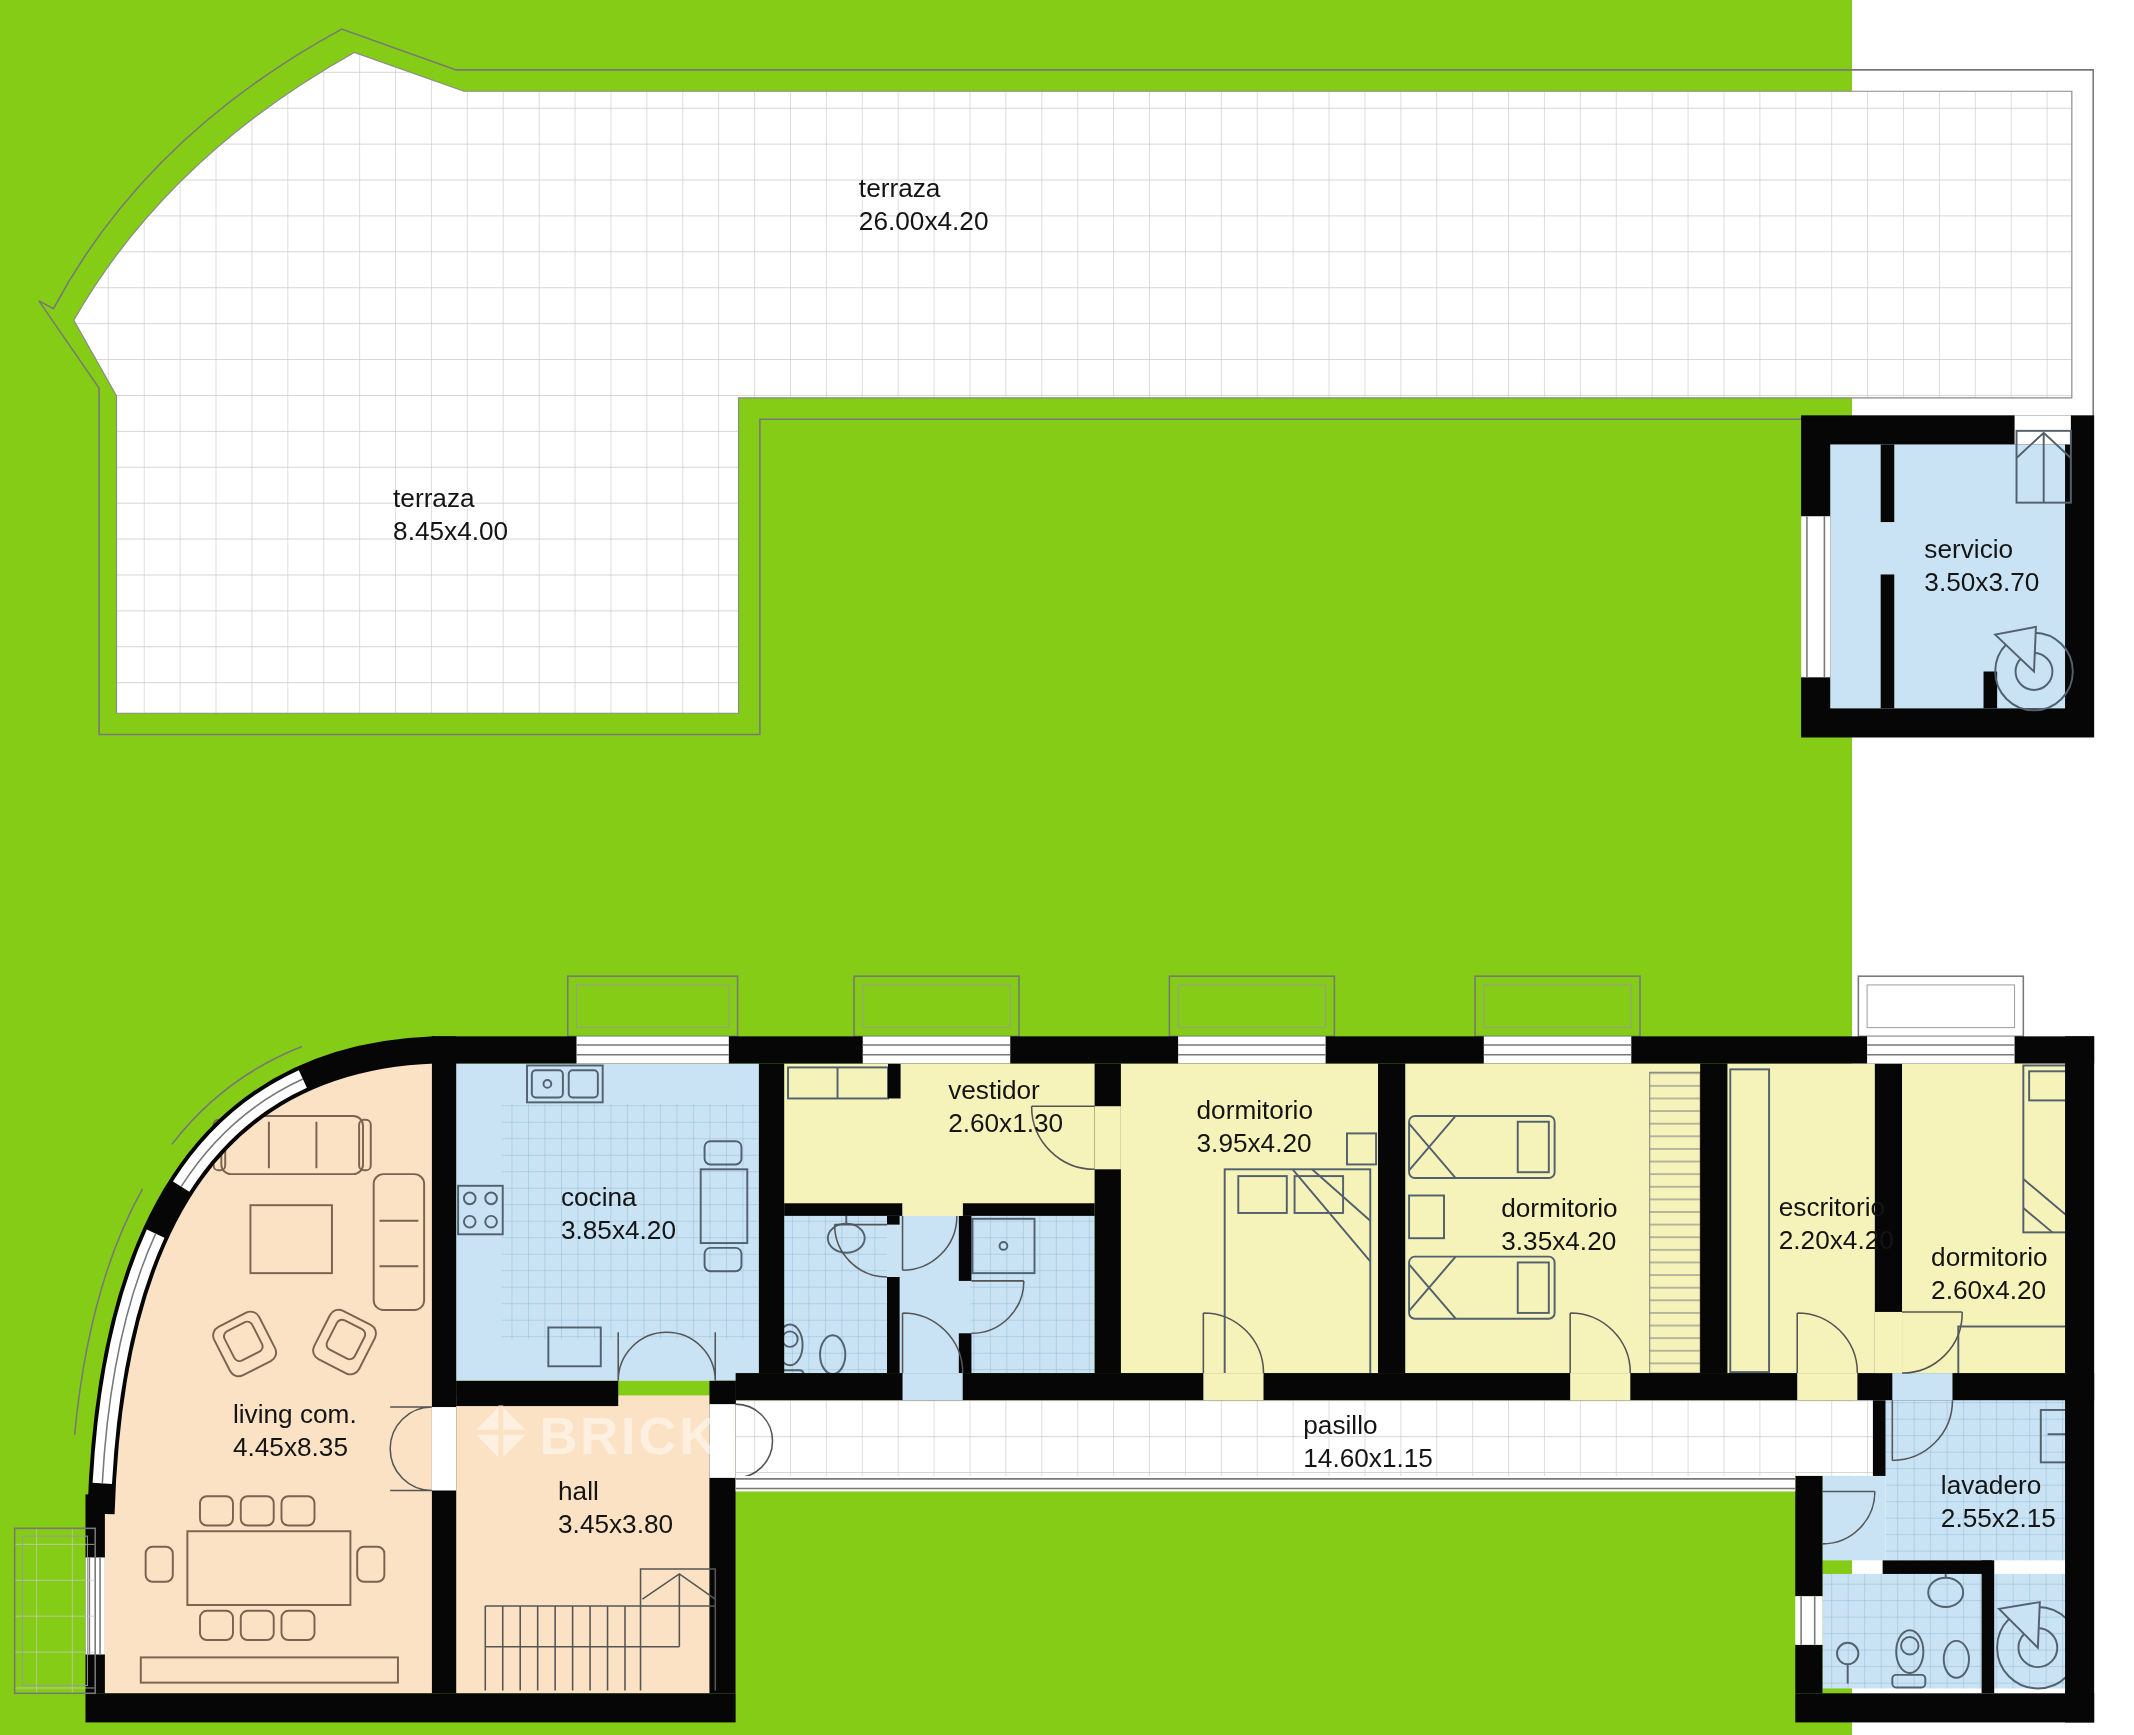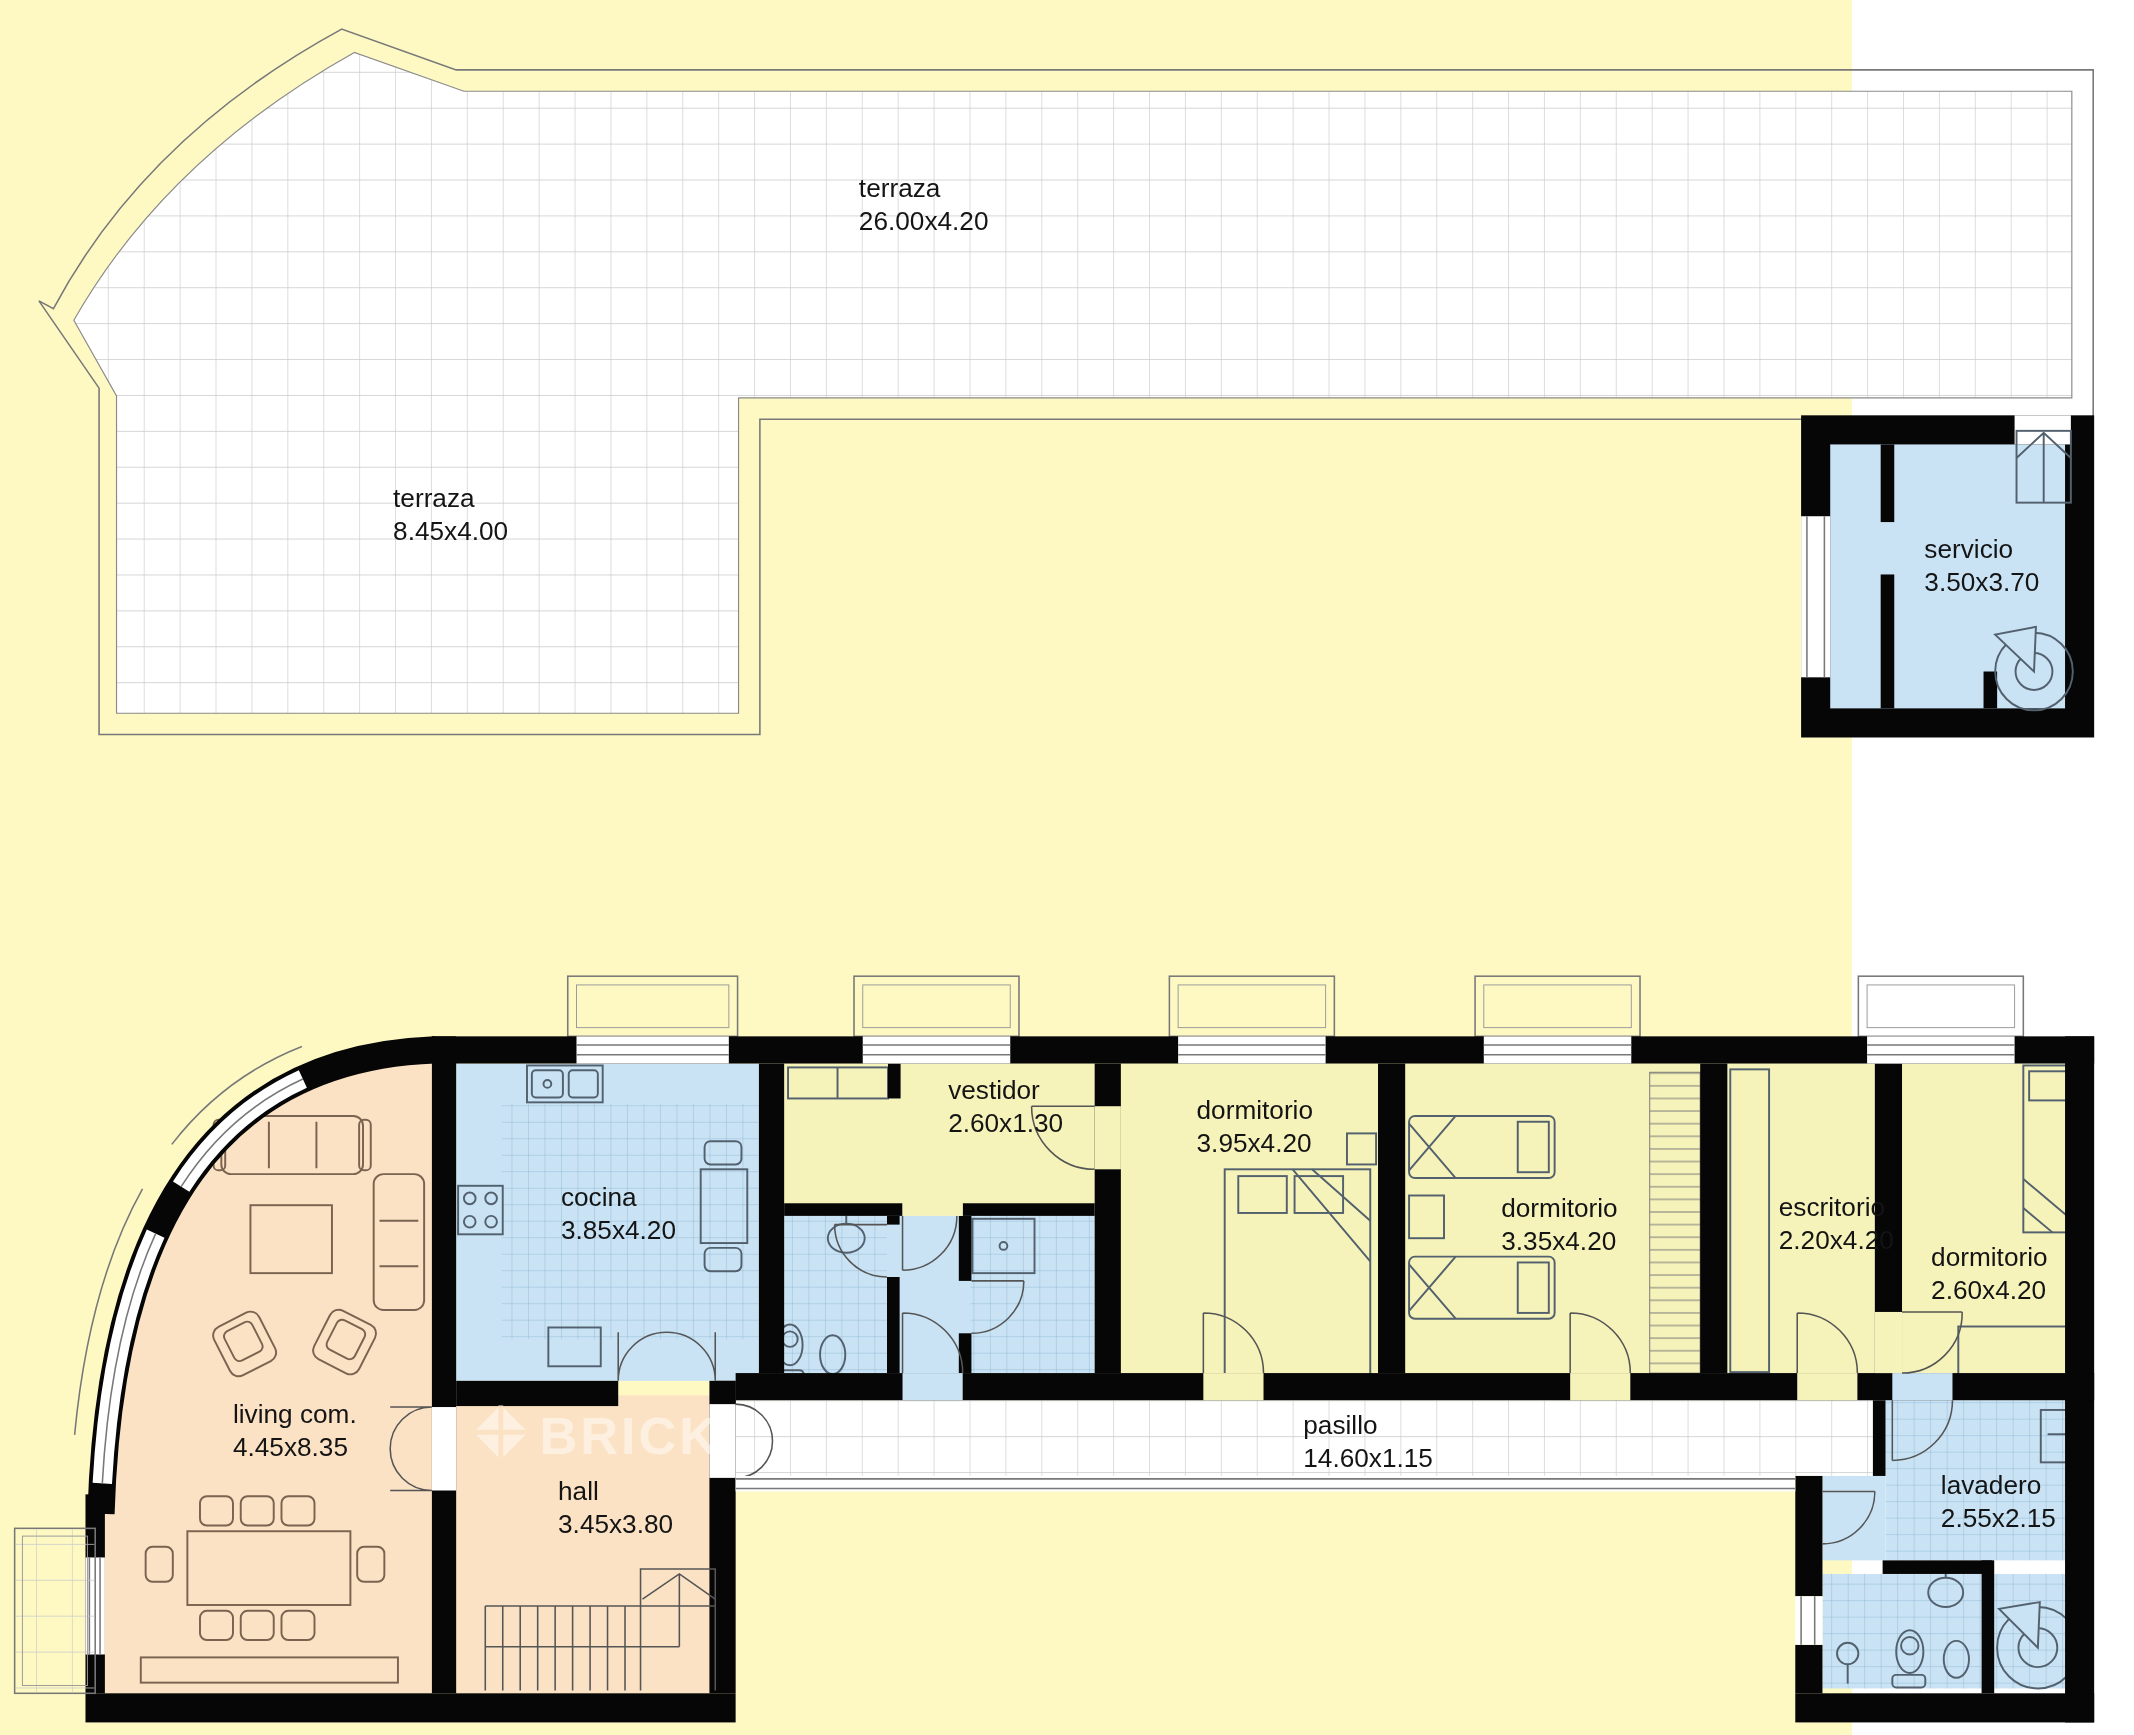--- a/index.html
+++ b/index.html
@@ -1,16 +1,16 @@
 <!DOCTYPE html>
 <html style="--room-blue: #c9e3f5; --room-yellow: #f6f3ba; --room-peach: #fbe2c4;"><head>
 <meta charset="utf-8">
 <style>
   html,body{margin:0;padding:0;background:#fff;}
-  #stage{position:relative;width:1852px;height:1736px;background:#fef9c3;
+  #stage{position:relative;width:1852px;height:1736px;background:#84cc16;
          font-family:"Liberation Sans",sans-serif;}
   svg{position:absolute;left:0;top:0;}
   .wall{fill:#060606;}
   .f-blue{fill:var(--room-blue,#c9e3f5);}
   .f-yellow{fill:var(--room-yellow,#f6f3ba);}
   .f-peach{fill:var(--room-peach,#fbe2c4);}
   .f-white{fill:#ffffff;}
   .thin{fill:none;stroke:#787878;stroke-width:1.6;}
   .thin2{fill:none;stroke:#9a9a9a;stroke-width:1;}
   .furn{fill:none;stroke:#7a6350;stroke-width:2;}

